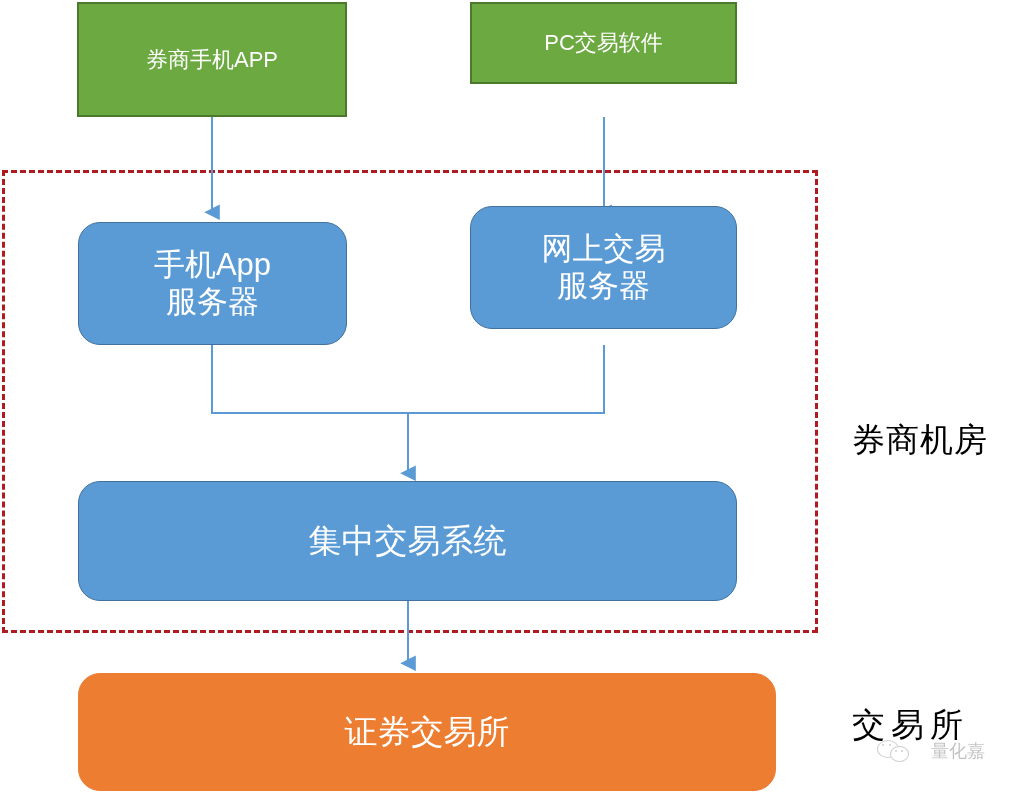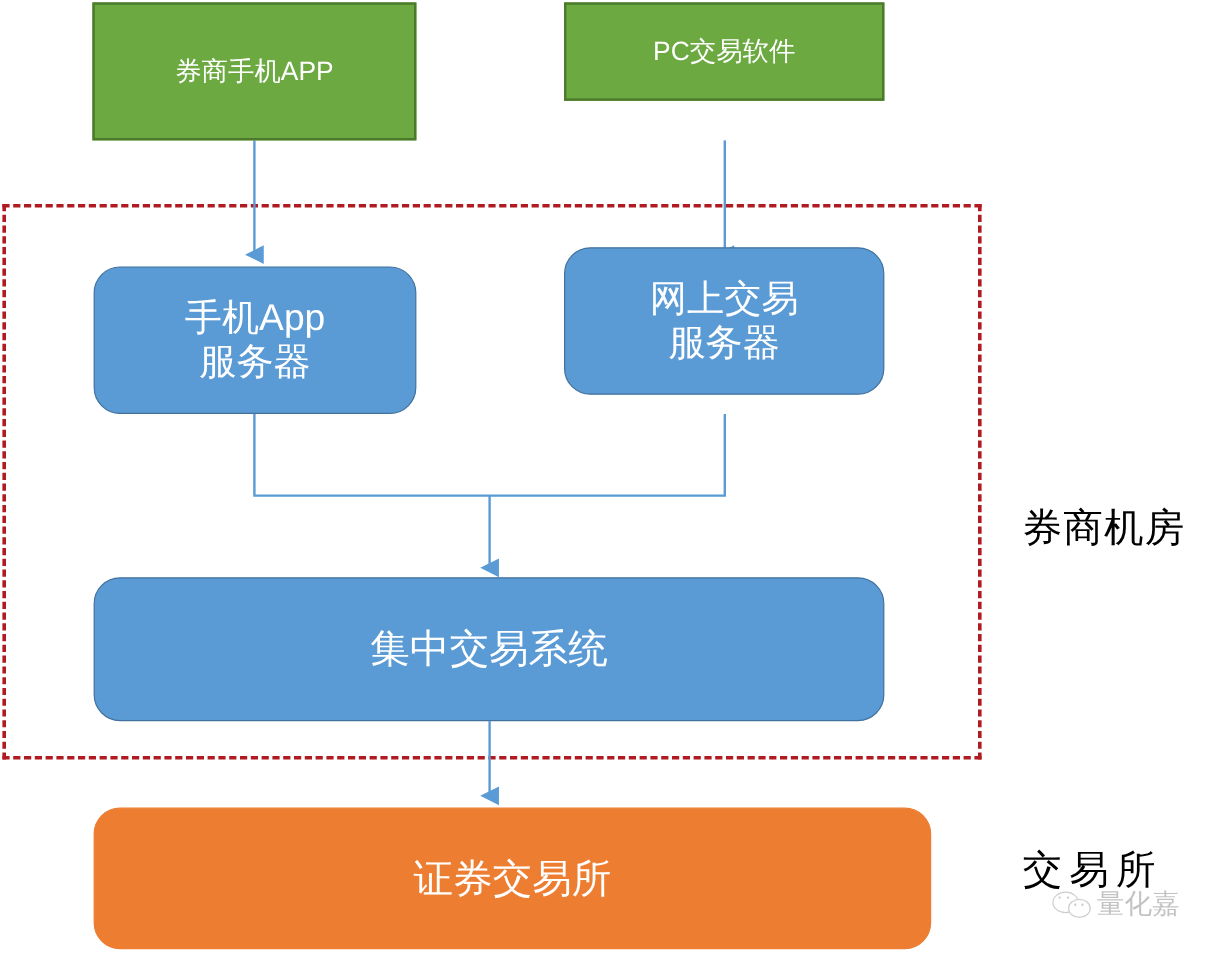--- a/index.html
+++ b/index.html
@@ -72,23 +72,23 @@
     height: 794px;
     z-index: 2;
     pointer-events: none;
   }
   .watermark {
     position: absolute;
     z-index: 5;
     opacity: 0.33;
     display: flex;
     align-items: center;
-    gap: 3px;
+    gap: 20px;
     color: #4a4a4a;
-    font-size: 23px;
+    font-size: 18px;
     white-space: nowrap;
     justify-content: space-between;
   }
   .wm-logo {
     position: relative;
     width: 34px;
     height: 26px;
     flex: none;
   }
   .wm-logo .b1, .wm-logo .b2 {

